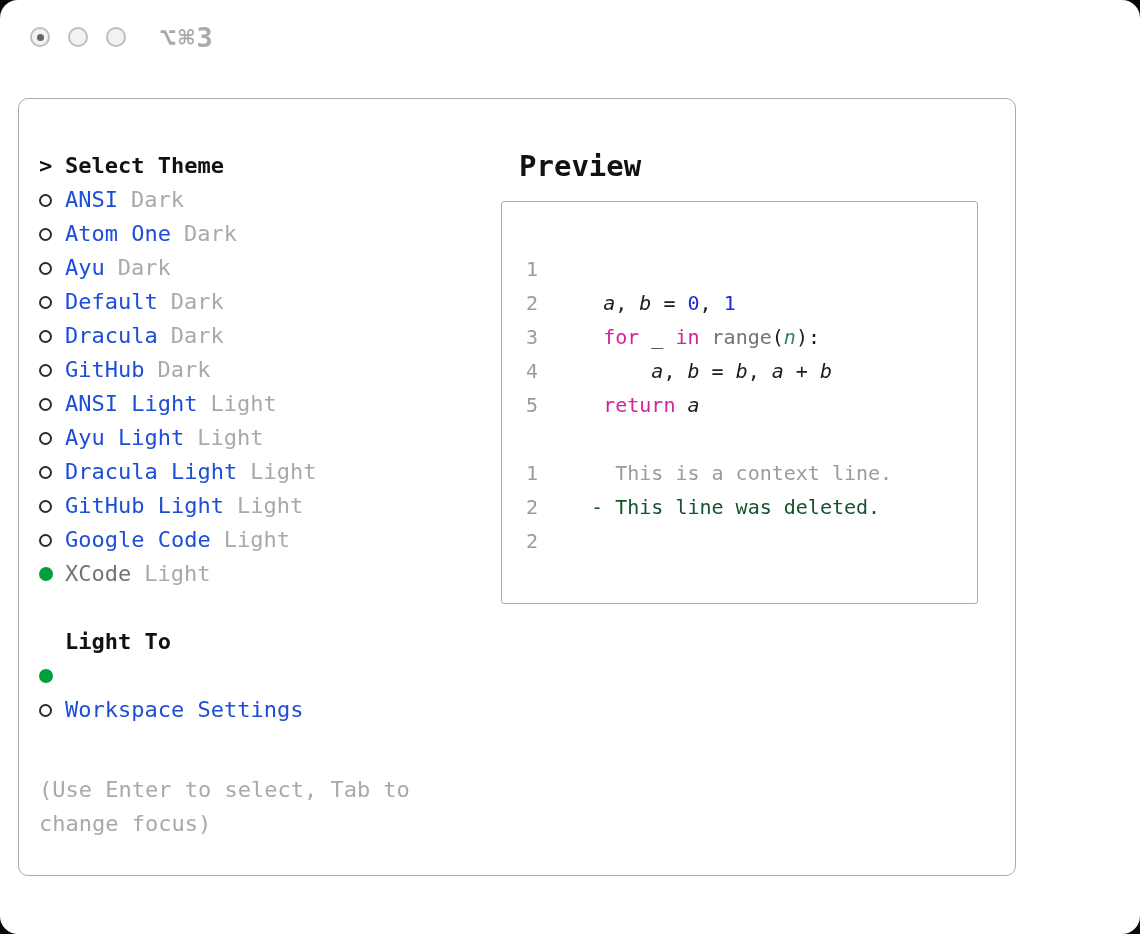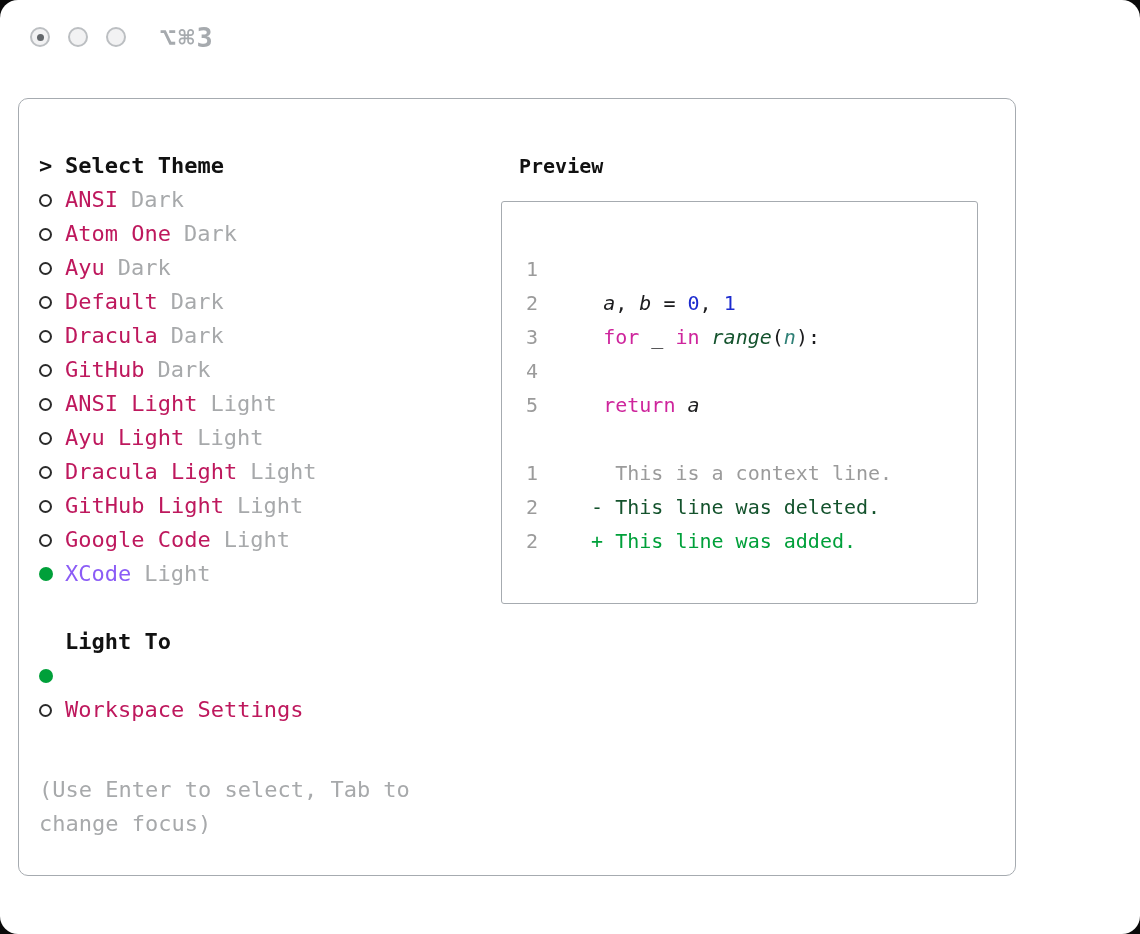--- a/index.html
+++ b/index.html
@@ -34,47 +34,47 @@
   .left-col {position:absolute; left:20px; top:50px; font-size:22px;}
   .row {display:flex; align-items:center; height:34px; line-height:34px;}
   .marker {width:26px; flex:none; display:flex; align-items:center;}
   .radio {
     width:13px; height:13px; border-radius:50%;
     border:2px solid #2b2b2b; box-sizing:border-box;
   }
   .radio.sel {border:none; background:#00a03a; width:14px; height:14px;}
   .hdr-prefix {font-weight:bold; color:#111;}
   .hdr-label {font-weight:bold; color:#111;}
-  .theme-name {color:#be185d;}
-  .theme-name.sel {color:#8b5cf6;}
+  .theme-name {color:#1d4ed8;}
+  .theme-name.sel {color:#737373;}
   .variant {color:#a7a9ab; margin-left:13px;}
   .spacer {height:34px;}
   .hint {
     color:#a7a9ab; max-width:420px; line-height:34px; margin-top:12px;
   }
   
   .right-col {position:absolute; left:482px; top:50px; width:480px;}
   .preview-title {
-    font-weight:bold; font-size:20px; line-height:34px;
+    font-weight:bold; font-size:29px; line-height:34px;
     margin-left:18px; color:#111;
   }
   .preview-box {
     margin-top:18px; width:477px; height:403px;
     border:1.5px solid #a6abb0; border-radius:3px;
     box-sizing:border-box; padding:50px 0 0 22px;
     font-size:20px; overflow:hidden;
   }
   .cl {display:flex; height:34px; line-height:34px;}
   .ln {width:14px; flex:none; text-align:right; margin-right:17px; color:#9b9b9b;}
   .src {white-space:pre;}
   .c-pln  {color:#1c1c1e;}
   .c-kw   {color:#ce259c;}
   .c-fn   {color:#2230d2;}
   .c-num  {color:#1c2bcf;}
-  .c-call {color:#14532d;font-style:italic;}
+  .c-call {color:#737373;}
   .c-param{color:#2f8077; font-style:italic;}
   .c-var  {color:#1c1c1e; font-style:italic;}
   .c-ctx  {color:#9b9b9b;}
   .c-del  {color:#14532d;}
   .c-add  {color:#00a03a;}
 </style>
 </head>
 <body>
 
 <div class="window">
@@ -214,38 +214,38 @@
         <div class="cl">
           <span class="ln">2</span>
           <span class="src"><span class="c-pln">    </span><span class="c-var">a</span><span class="c-pln">, </span><span class="c-var">b</span><span class="c-pln"> = </span><span class="c-num">0</span><span class="c-pln">, </span><span class="c-num">1</span></span>
         </div>
         <div class="cl">
           <span class="ln">3</span>
           <span class="src"><span class="c-pln">    </span><span class="c-kw">for</span><span class="c-pln"> </span><span class="c-var">_</span><span class="c-pln"> </span><span class="c-kw">in</span><span class="c-pln"> </span><span class="c-call">range</span><span class="c-pln">(</span><span class="c-param">n</span><span class="c-pln">):</span></span>
         </div>
         <div class="cl">
           <span class="ln">4</span>
+          <span class="src"><span class="c-pln">        </span><span class="c-var">a</span><span class="c-pln">, </span><span class="c-var">b</span><span class="c-pln"> = </span><span class="c-var">b</span><span class="c-pln">, </span><span class="c-var">a</span><span class="c-pln"> + </span><span class="c-var">b</span></span>
         </div>
         <div class="cl">
           <span class="ln">5</span>
           <span class="src"><span class="c-pln">    </span><span class="c-kw">return</span><span class="c-pln"> </span><span class="c-var">a</span></span>
         </div>
         <div class="cl">
           <span class="ln"></span>
           <span class="src"></span>
         </div>
         <div class="cl">
           <span class="ln">1</span>
           <span class="src"><span class="c-ctx">     This is a context line.</span></span>
         </div>
         <div class="cl">
           <span class="ln">2</span>
           <span class="src"><span class="c-del">   - This line was deleted.</span></span>
         </div>
         <div class="cl">
           <span class="ln">2</span>
-          <span class="src"><span class="c-add">   + This line was added.</span></span>
         </div>
       </div>
     </div>
 
   </div>
 </div>
 
 </body></html>

